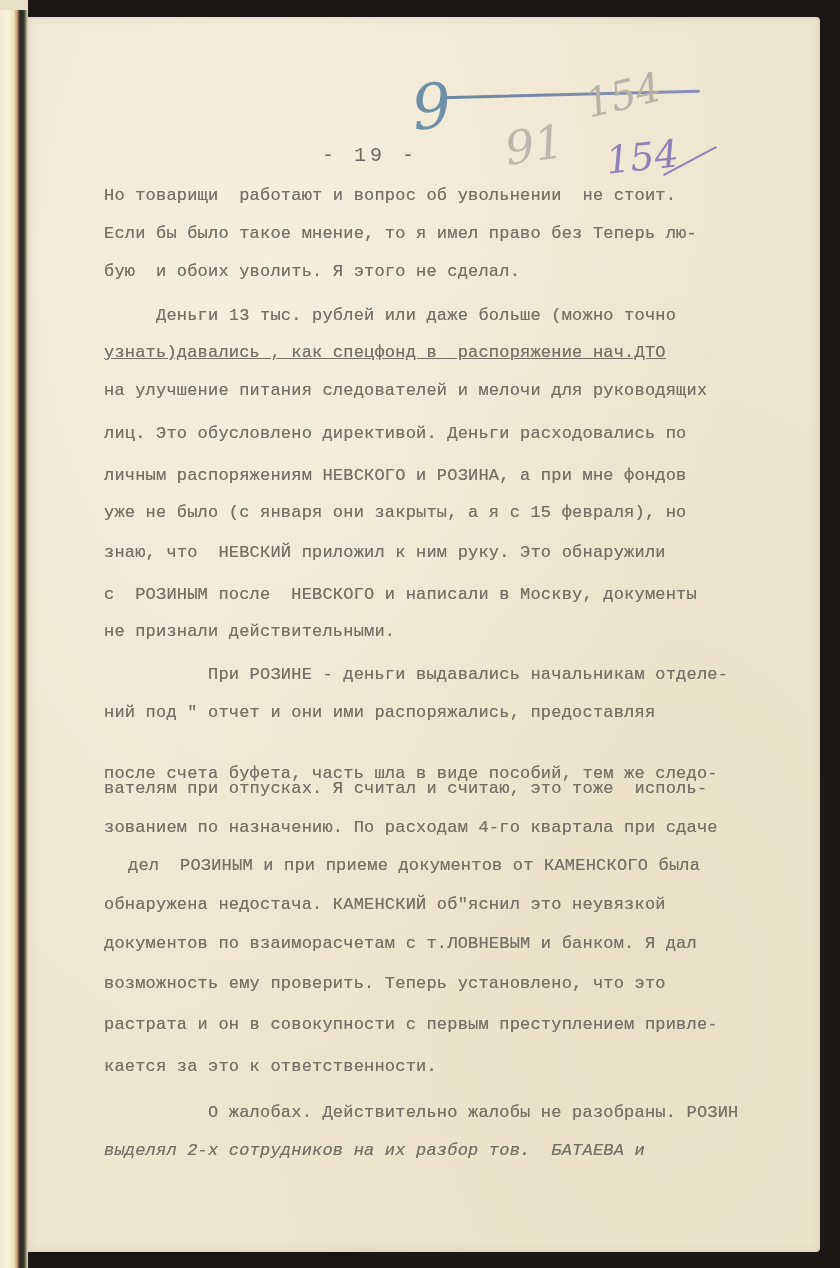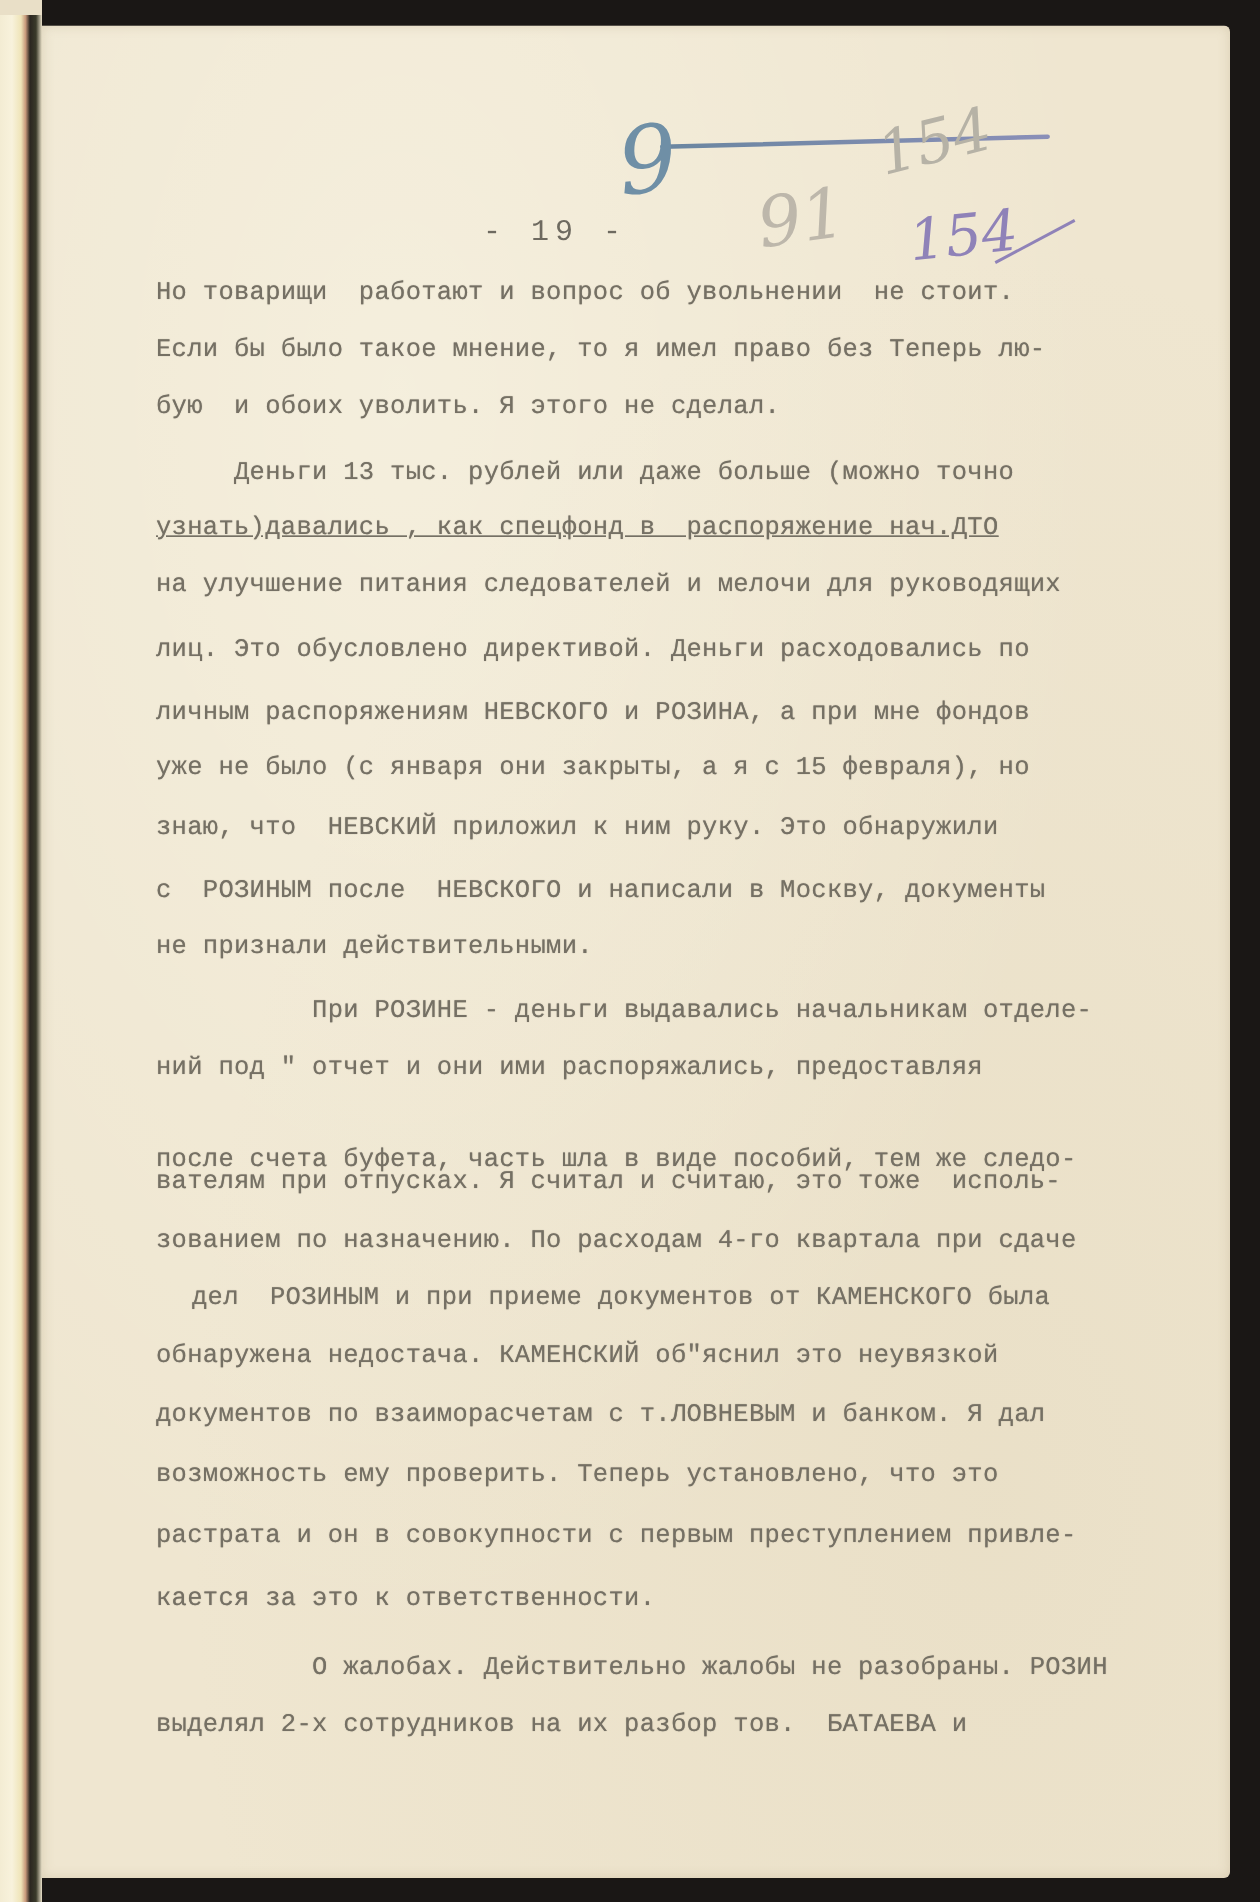--- a/index.html
+++ b/index.html
@@ -85,13 +85,13 @@
 <div class="doc-line" style="top:740px;margin-top:24px;">после счета буфета, часть шла в виде пособий, тем же следо-</div>
 <div class="doc-line" style="top:779px;">вателям при отпусках. Я считал и считаю, это тоже  исполь-</div>
 <div class="doc-line" style="top:818px;">зованием по назначению. По расходам 4-го квартала при сдаче</div>
 <div class="doc-line" style="top:856px;margin-left:24px;">дел  РОЗИНЫМ и при приеме документов от КАМЕНСКОГО была</div>
 <div class="doc-line" style="top:895px;">обнаружена недостача. КАМЕНСКИЙ об"яснил это неувязкой</div>
 <div class="doc-line" style="top:934px;">документов по взаиморасчетам с т.ЛОВНЕВЫМ и банком. Я дал</div>
 <div class="doc-line" style="top:974px;">возможность ему проверить. Теперь установлено, что это</div>
 <div class="doc-line" style="top:1015px;">растрата и он в совокупности с первым преступлением привле-</div>
 <div class="doc-line" style="top:1057px;">кается за это к ответственности.</div>
 <div class="doc-line" style="top:1103px;">          О жалобах. Действительно жалобы не разобраны. РОЗИН</div>
-<div class="doc-line" style="top:1141px;">выделял 2-х сотрудников на их разбор тов.  БАТАЕВА и</div>
+<div class="doc-line" style="top:1141px;font-style:italic;">выделял 2-х сотрудников на их разбор тов.  БАТАЕВА и</div>
 
 </body></html>

